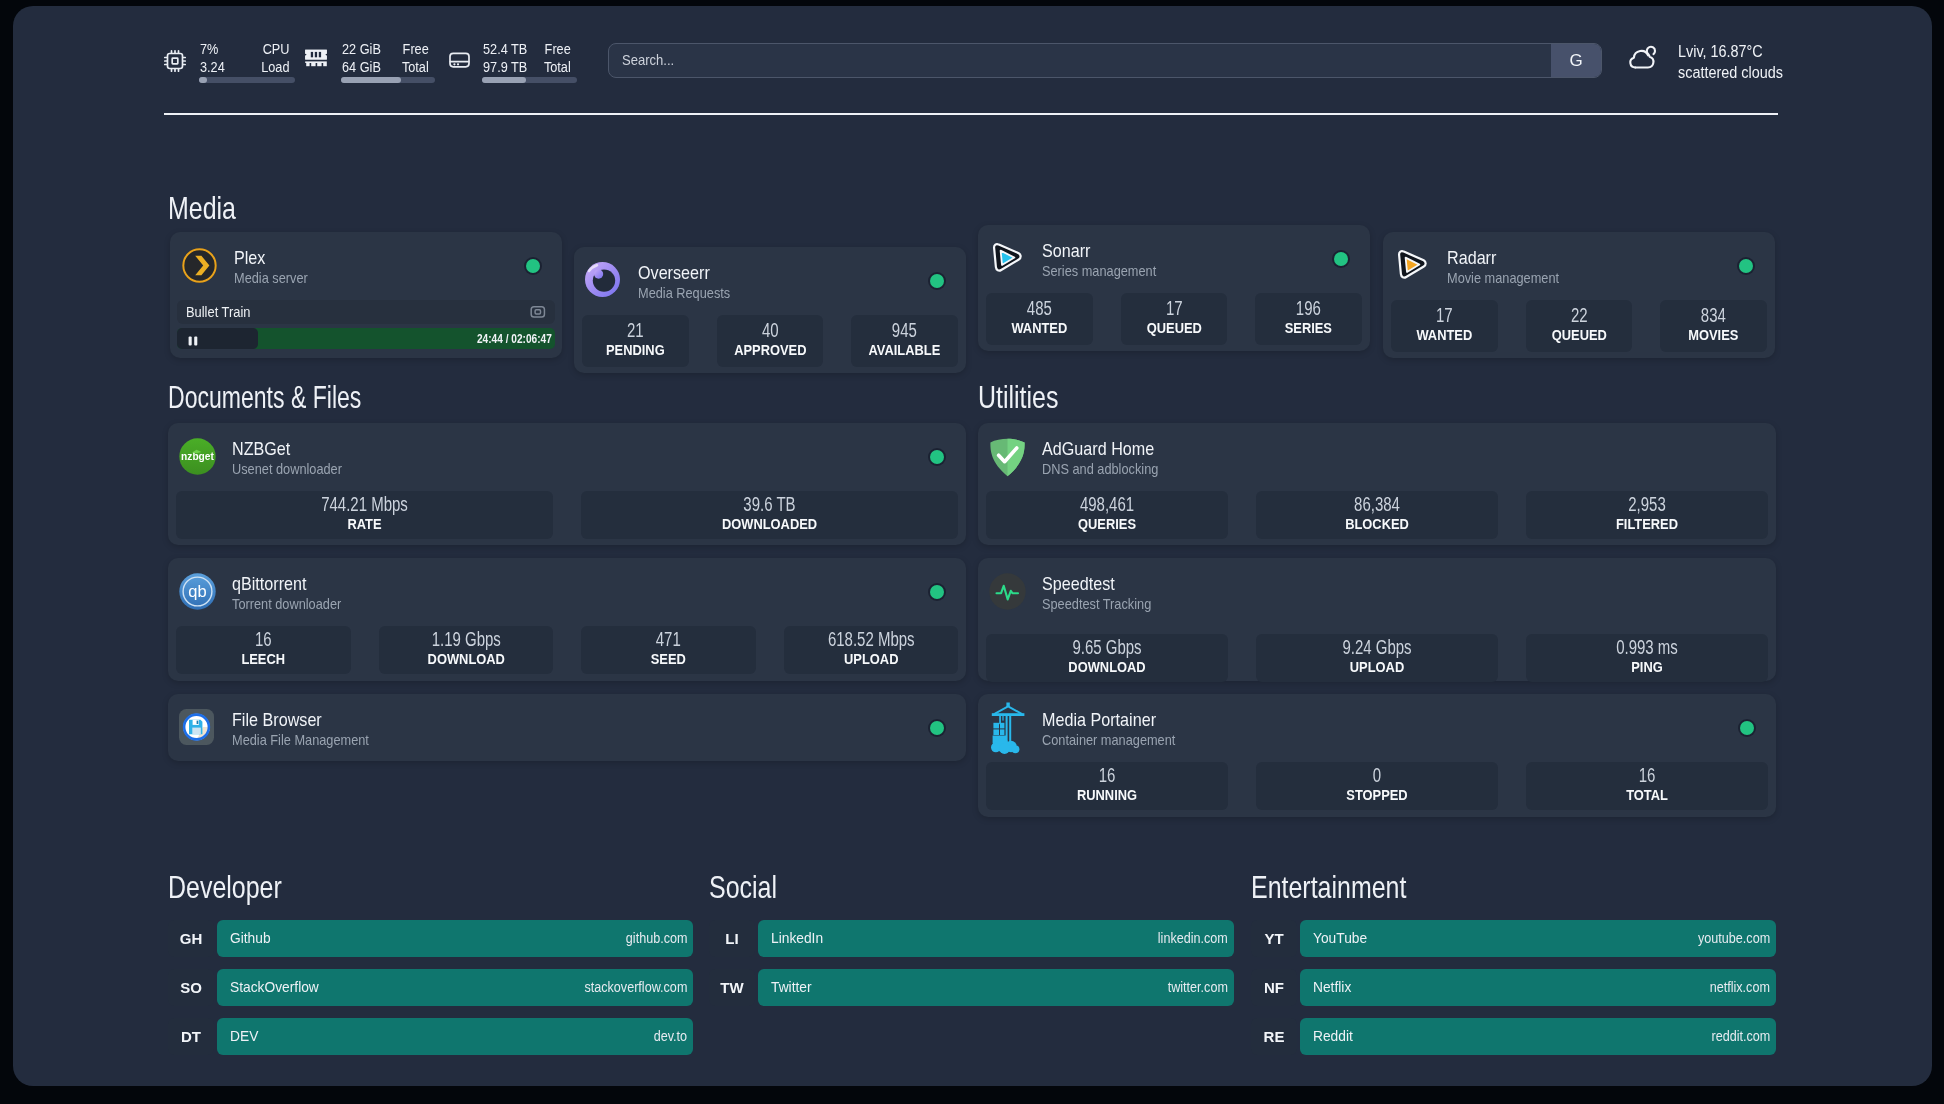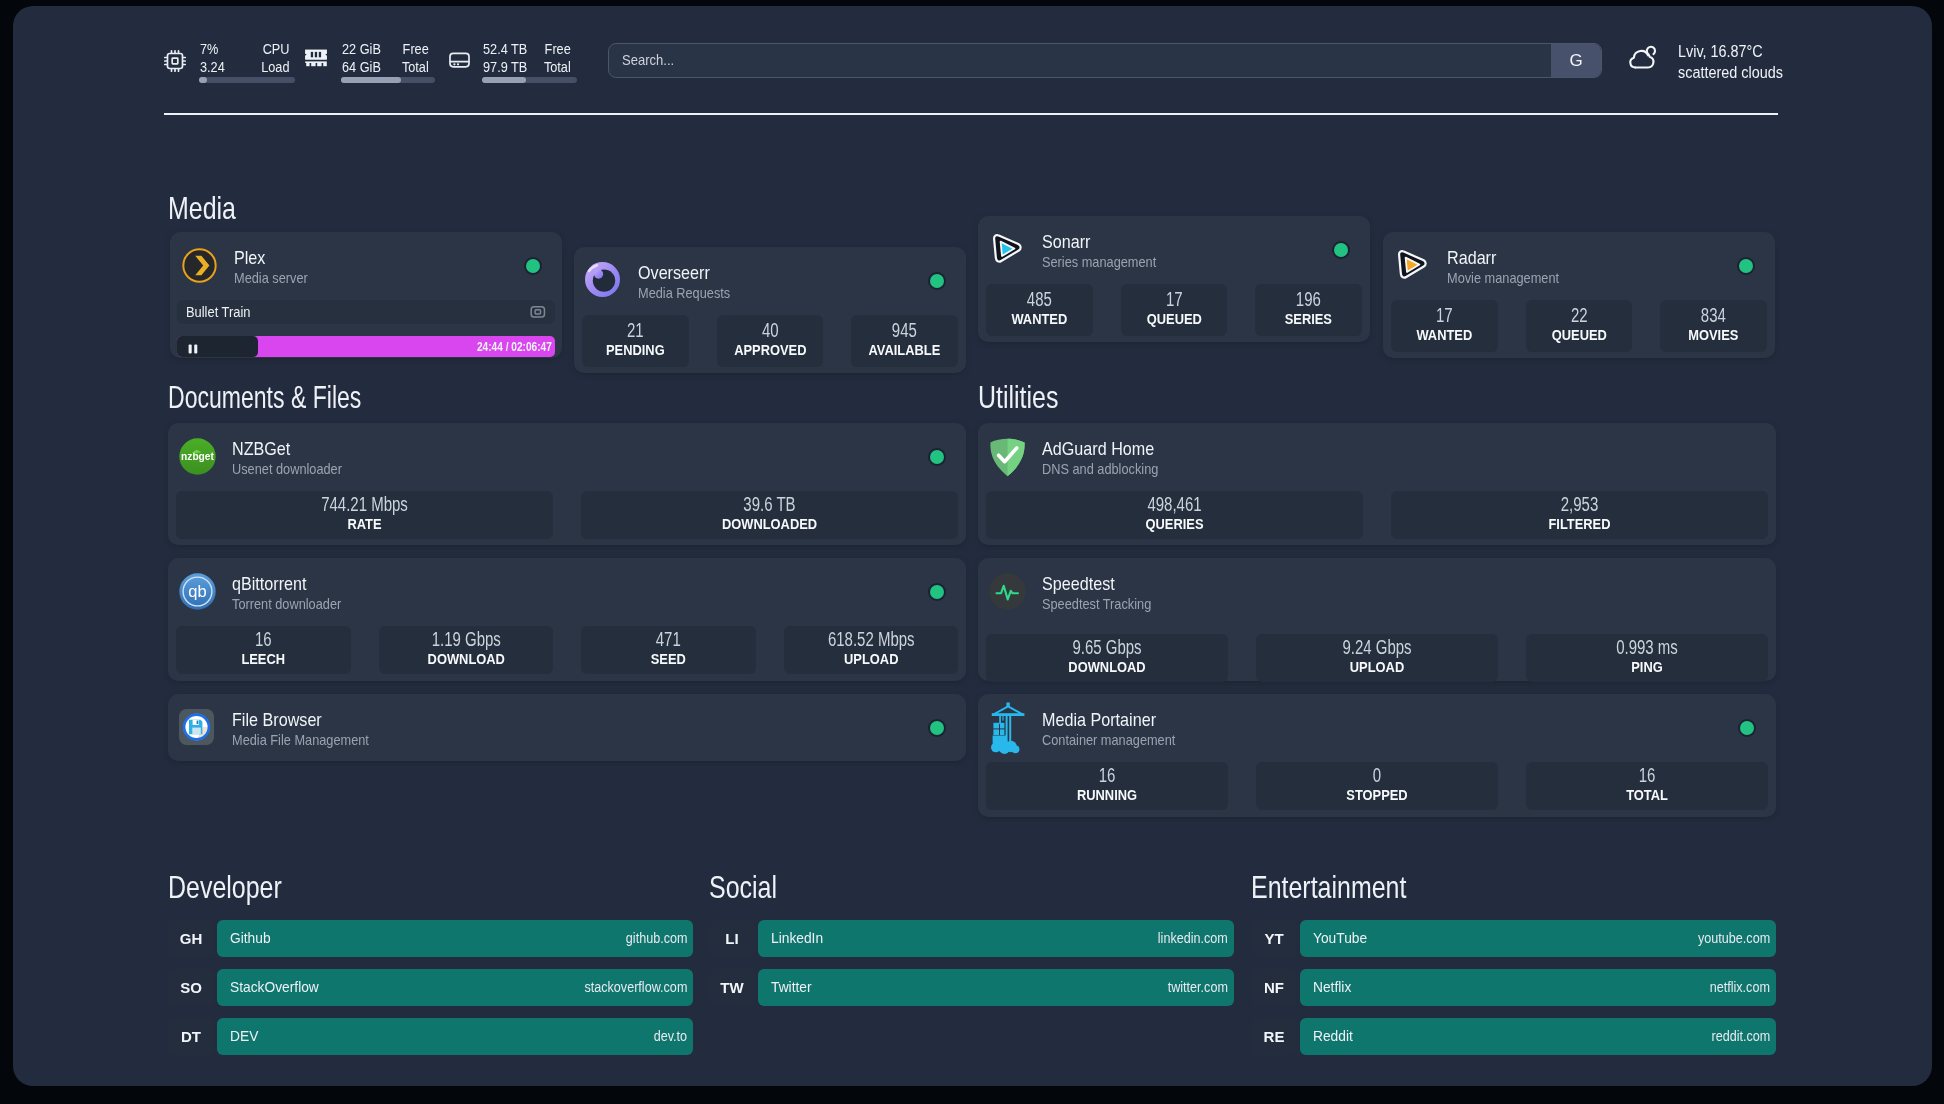--- a/index.html
+++ b/index.html
@@ -95,21 +95,21 @@
 <div class="ctitle">Plex</div>
 <div class="csub">Media server</div>
 <div class="dot"></div>
 <div class="abs" style="left:7px; right:7px; top:68px; height:24px; background:#27303e; border-radius:6px;">
 <div class="abs" style="left:9px; top:0; line-height:24px; font-size:14px; font-weight:500; color:#eef1f4; transform:scaleX(0.92); transform-origin:0 50%; white-space:nowrap;">Bullet Train</div>
 <div class="abs" style="right:9px; top:4.5px;"><svg width="16" height="14" viewBox="0 0 17 15" fill="none" stroke="#7e8795" stroke-width="1.6">
 <rect x="1.2" y="1.8" width="14.2" height="11" rx="3"></rect>
 <rect x="5.4" y="5.2" width="5.8" height="4.4" rx="1.2"></rect>
 </svg></div>
 </div>
-<div class="abs" style="left:7px; right:7px; top:96px; height:21px; background:#d946ef; border-radius:5px;margin-top:8px;">
+<div class="abs" style="left:7px; right:7px; top:96px; height:21px; background:#14532d; border-radius:5px;">
 <div class="abs" style="left:0; top:0; bottom:0; width:81px; background:#1d2531; border-radius:5px;"></div>
 <div class="abs" style="left:10px; top:4.5px;"><svg width="12" height="12" viewBox="0 0 12 12" fill="#eef1f5">
 <rect x="1.6" y="1.4" width="3.1" height="9.2" rx="1"></rect>
 <rect x="7.2" y="1.4" width="3.1" height="9.2" rx="1"></rect>
 </svg></div>
 <div class="abs" style="right:3px; top:0; line-height:21px; font-size:13.5px; font-weight:600; color:#f0f2f6; transform:scaleX(0.75); transform-origin:100% 50%; white-space:nowrap;">24:44 / 02:06:47</div>
 </div>
 </div>
 <div class="card" style="left:574px; top:247px; width:392px; height:126px;">
 <div class="cicon"><svg width="35" height="35" viewBox="0 0 35 35">
@@ -136,21 +136,21 @@
 <div class="stat" style="height:52px;">
         <div class="v">40</div>
         <div class="l">APPROVED</div>
       </div>
 <div class="stat" style="height:52px;">
         <div class="v">945</div>
         <div class="l">AVAILABLE</div>
       </div>
 </div>
 </div>
-<div class="card" style="left:978px; top:216px; width:392px; height:126px;">
+<div class="card" style="left:978px; top:225px; width:392px; height:126px;">
 <div class="cicon"><svg width="37" height="37" viewBox="0 0 37 37">
 <path d="M9.8 4.6 C7.2 3.2 4.8 4.9 5.1 7.8 L6.9 27.2 C7.2 30.2 9.9 31.5 12.2 30 L29.8 19.5 C32.3 18 32.2 14.6 29.7 13.2 Z" fill="#10151d" stroke="#f5f7fa" stroke-width="2.2" stroke-linejoin="round"></path>
 <path d="M11.6 10.6 L13 25 L25.4 17.6 Z" fill="#25c2ee" stroke="#f5f7fa" stroke-width="1.8" stroke-linejoin="round"></path>
 </svg></div>
 <div class="ctitle">Sonarr</div>
 <div class="csub">Series management</div>
 <div class="dot"></div>
 <div class="stats s52" style="top:68px; height:52px;">
 <div class="stat" style="height:52px;">
         <div class="v">485</div>
@@ -269,20 +269,24 @@
 <path d="M18.5 0.8 C12.6 0.8 5.9 2.2 1.4 4.4 C1.4 11.2 1.0 23.8 18.5 38.2 C36 23.8 35.6 11.2 35.6 4.4 C31.1 2.2 24.4 0.8 18.5 0.8 Z" fill="#67b975"></path>
 <path d="M18.5 0.8 C24.4 0.8 31.1 2.2 35.6 4.4 C35.6 11.2 36 23.8 18.5 38.2 Z" fill="#74d282"></path>
 <path d="M9.6 17.2 l6 6.5 L27.8 10" fill="none" stroke="#ffffff" stroke-width="3.6" stroke-linecap="round" stroke-linejoin="round"></path>
 </svg></div>
 <div class="ctitle">AdGuard Home</div>
 <div class="csub">DNS and adblocking</div>
 <div class="stats" style="top:68px; height:48px;">
 <div class="stat" style="height:48px;">
         <div class="v">498,461</div>
         <div class="l">QUERIES</div>
+      </div>
+<div class="stat" style="height:48px;">
+        <div class="v">86,384</div>
+        <div class="l">BLOCKED</div>
       </div>
 <div class="stat" style="height:48px;">
         <div class="v">2,953</div>
         <div class="l">FILTERED</div>
       </div>
 </div>
 </div>
 <div class="card" style="left:978px; top:558px; width:798px; height:123px;">
 <div class="cicon"><svg width="37" height="37" viewBox="0 0 37 37">
 <circle cx="18.5" cy="18.5" r="18.2" fill="#35393b"></circle>

